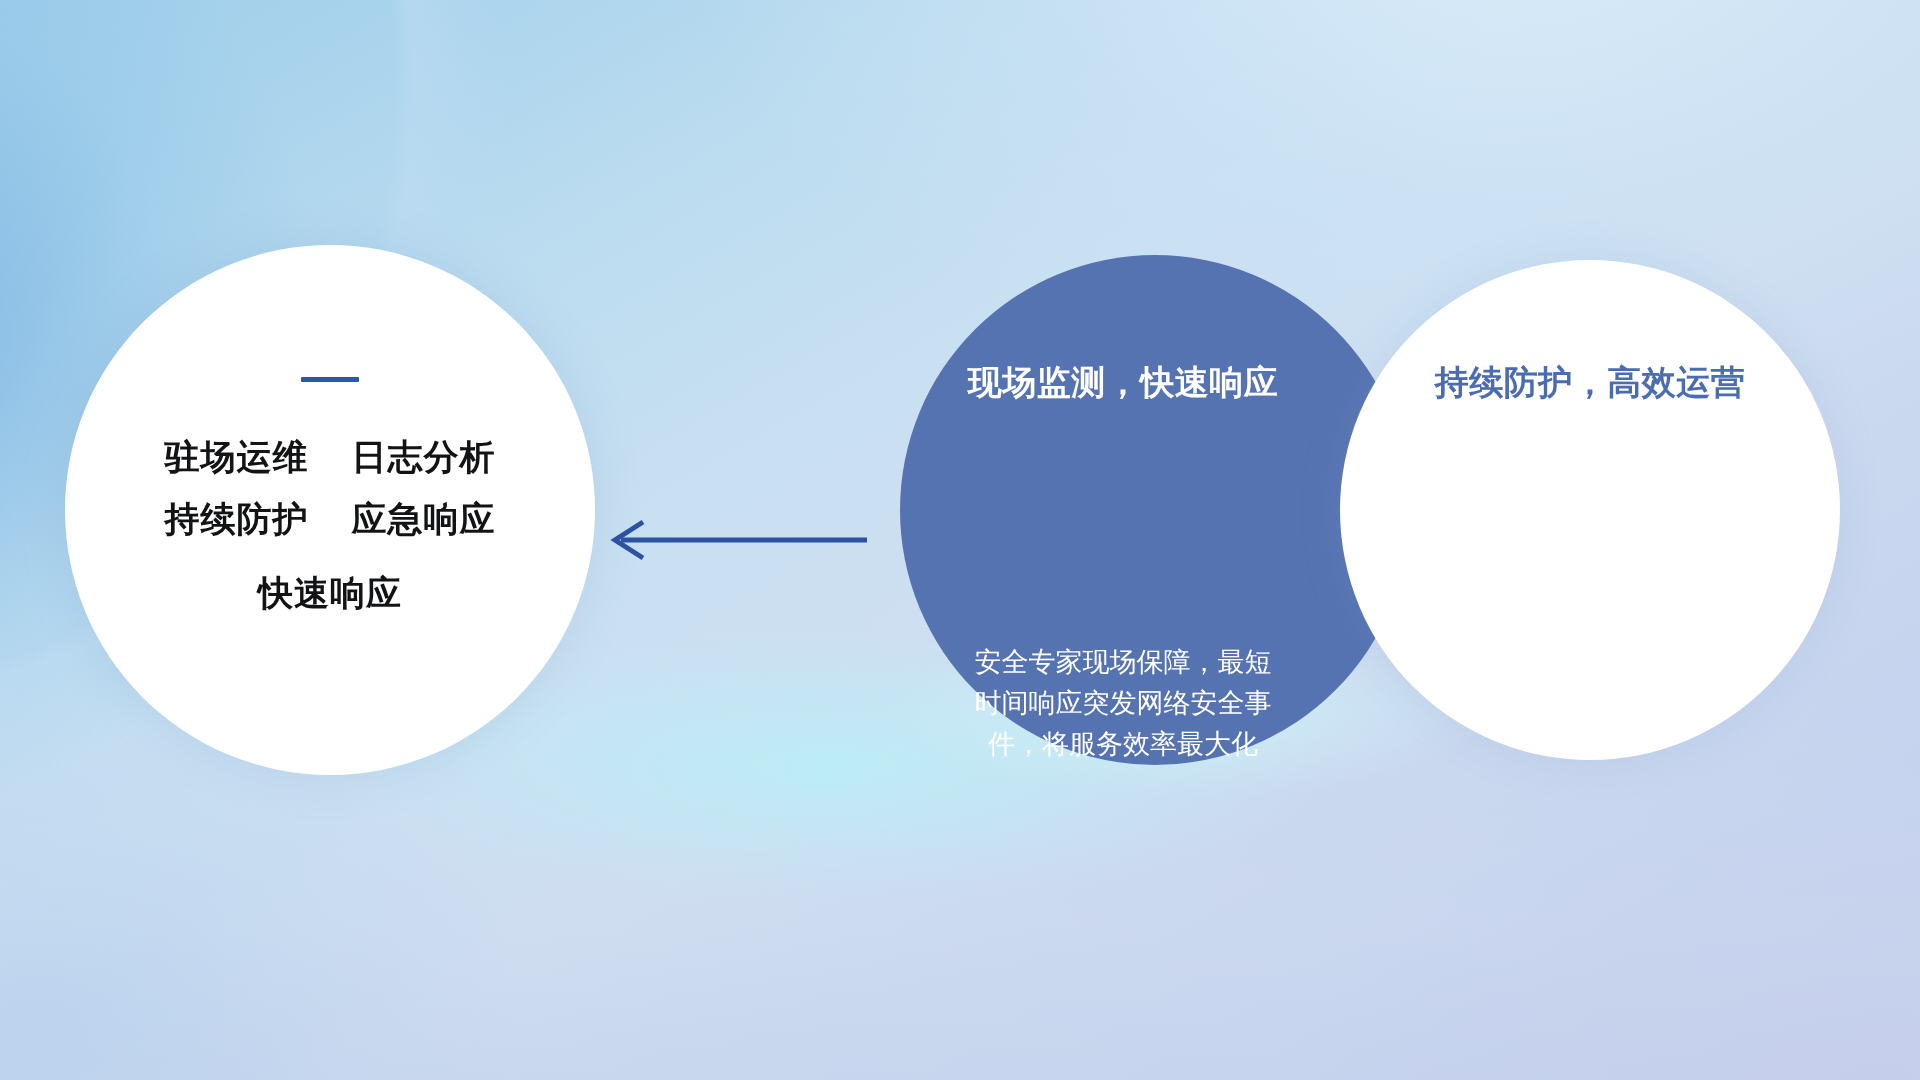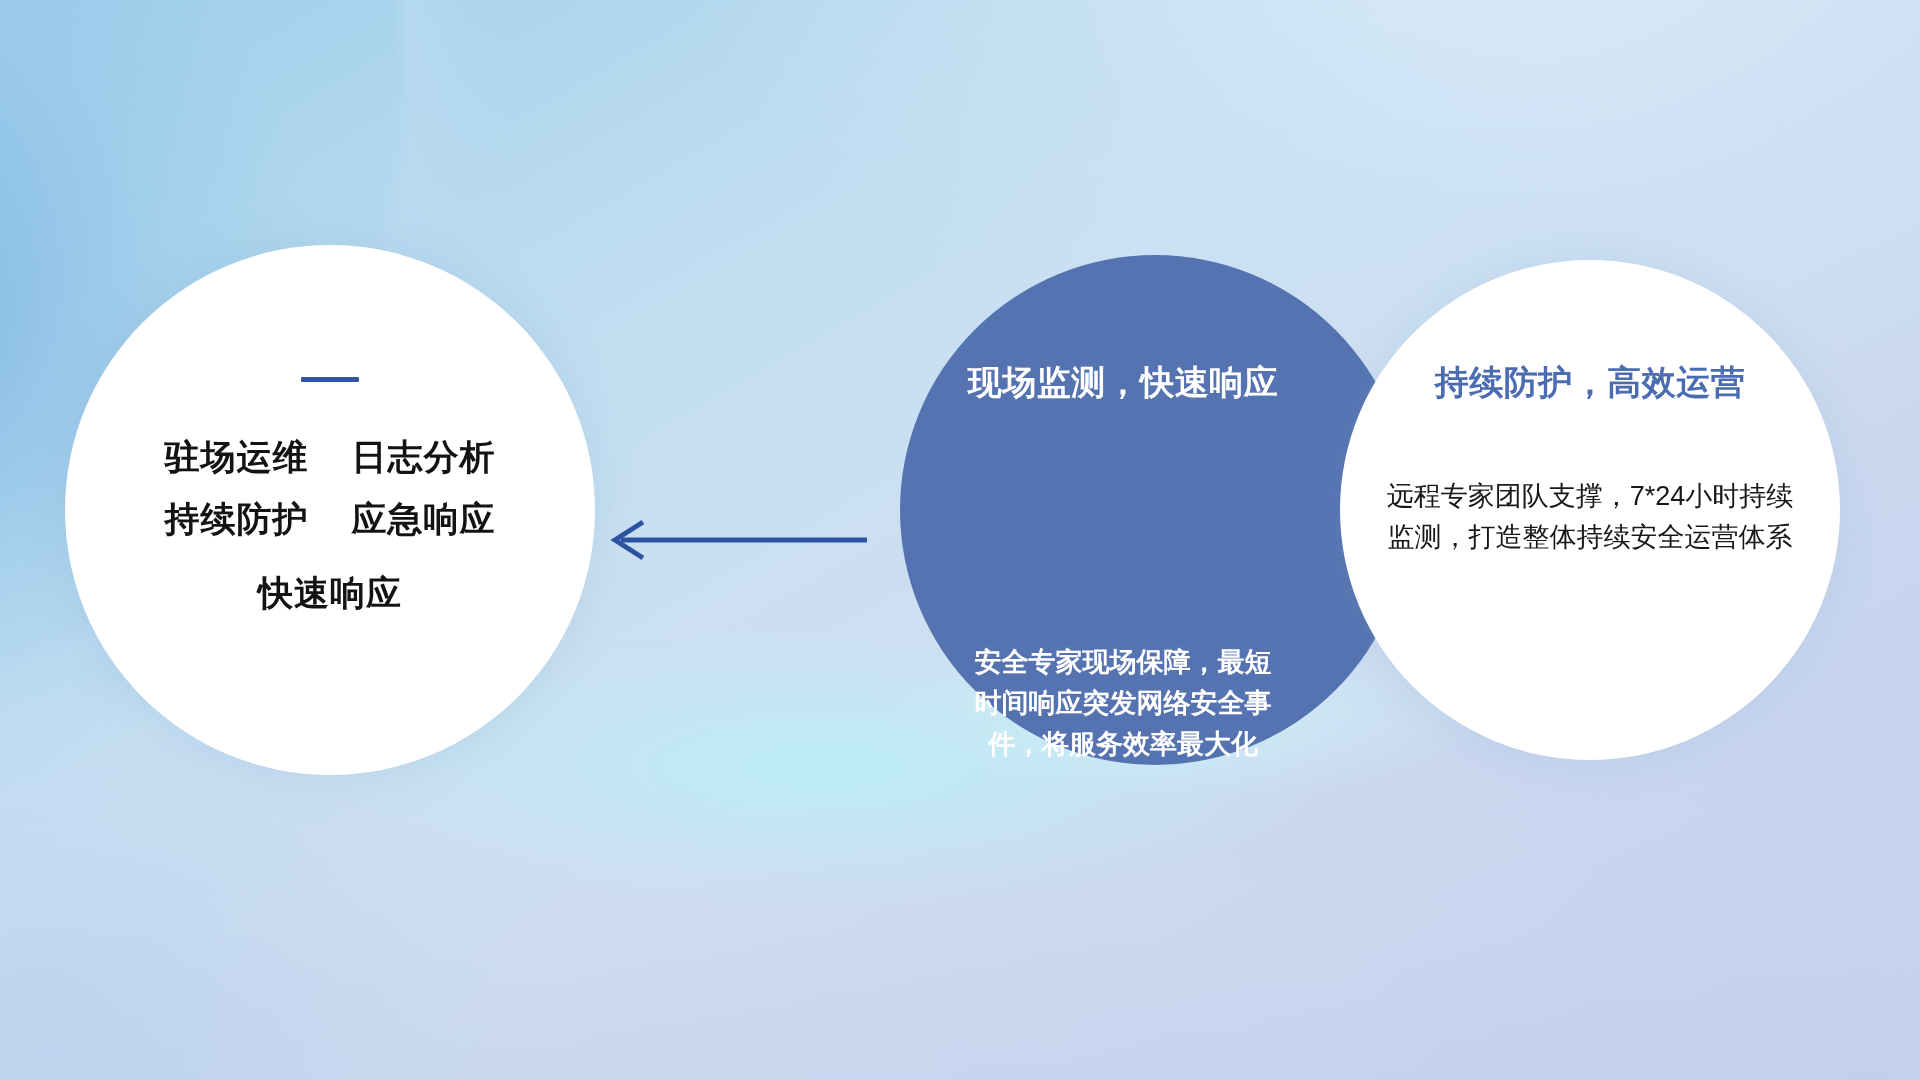--- a/index.html
+++ b/index.html
@@ -117,21 +117,21 @@
     color:#ffffff;
     letter-spacing:0.5px;
     margin-bottom:69px;
     white-space:nowrap;
   }
   #mid-body {
     font-size:27px;
     color:#ffffff;
     line-height:1.52;
     width:300px;
-    font-weight:700;
+    font-weight:400;
   }
 
   
   #right-content {
     position:absolute;
     left:1340px; top:260px; width:500px; height:500px;
     display:flex; flex-direction:column;
     align-items:center;
     padding-top:100px;
     text-align:center;
@@ -188,16 +188,15 @@
     <div class="left-line row3">快速响应</div>
   </div>
 
   <div id="mid-content">
     <div id="mid-heading">现场监测，快速响应</div>
     <div id="mid-body">安全专家现场保障，最短时间响应突发网络安全事件，将服务效率最大化</div>
   </div>
 
   <div id="right-content">
     <div id="right-heading">持续防护，高效运营</div>
-    <div id="right-body">远程专家团队支撑，7*24小时持续监测，打造整体持续安全运营体系</div>
   </div>
 
 </div>
 
 </body></html>

